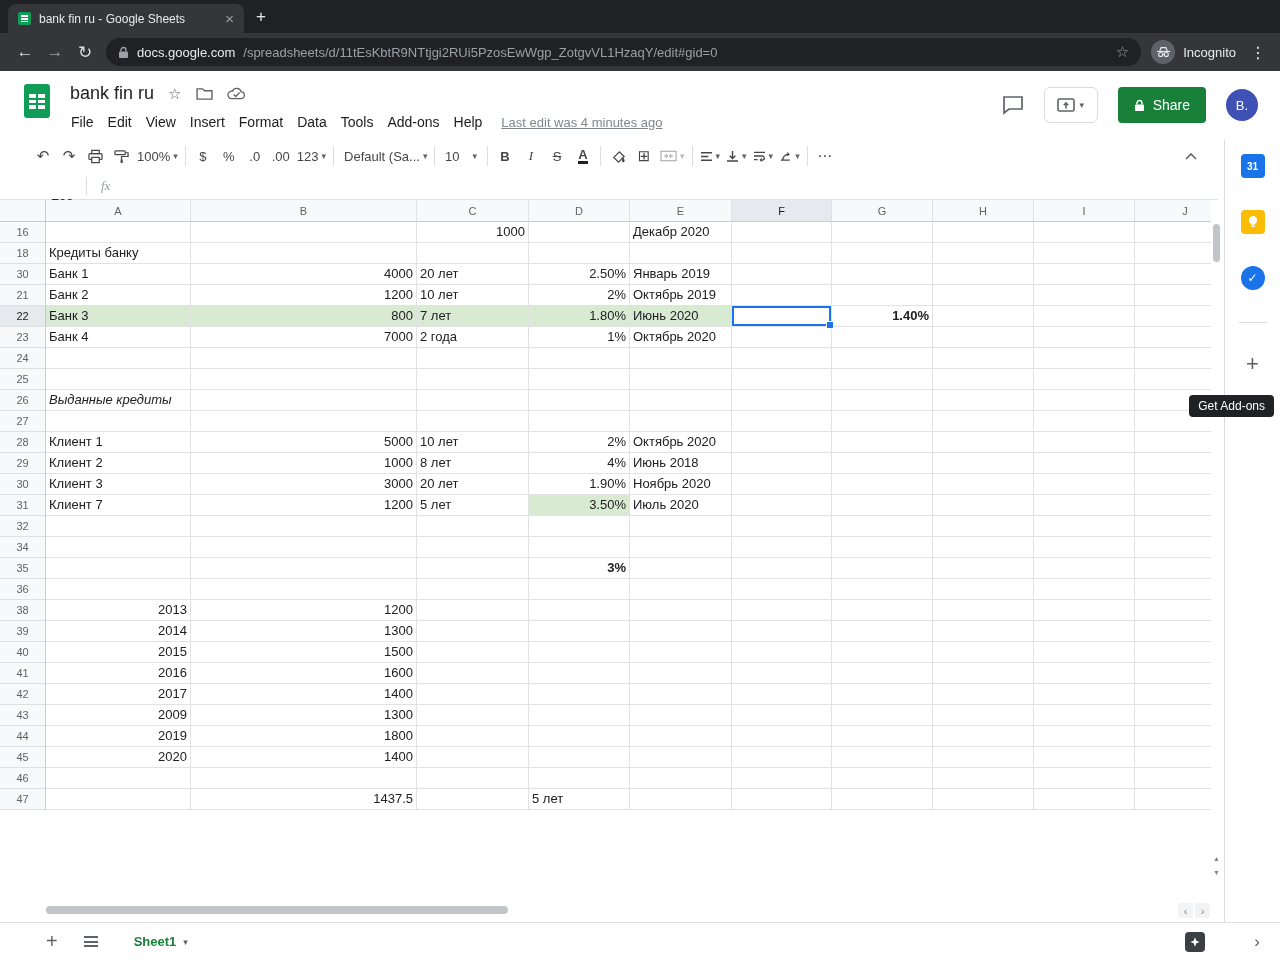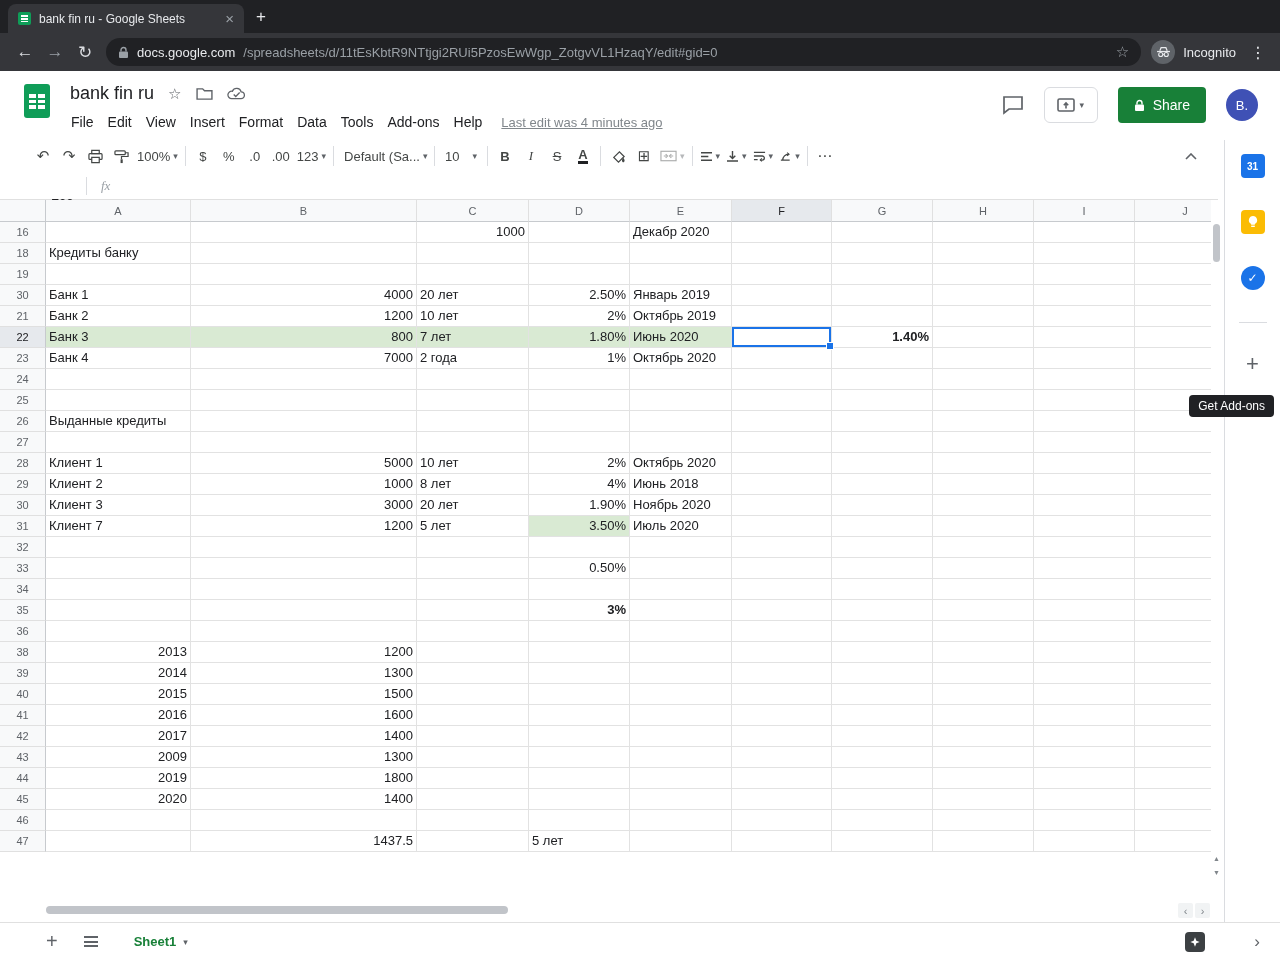--- a/index.html
+++ b/index.html
@@ -377,33 +377,20 @@
       <div class="cell" style="width: 112px;"></div>
       <div class="cell" style="width: 101px;"></div>
       <div class="cell" style="width: 102px;"></div>
       <div class="cell" style="width: 100px;"></div>
       <div class="cell" style="width: 101px;"></div>
       <div class="cell" style="width: 101px;"></div>
       <div class="cell" style="width: 101px;"></div>
       <div class="cell" style="width: 101px;"></div>
     </div>
     <div class="grow">
-      <div class="rowh">19</div>
-      <div class="cell" style="width: 145px;"></div>
-      <div class="cell" style="width: 226px;"></div>
-      <div class="cell" style="width: 112px;"></div>
-      <div class="cell" style="width: 101px;"></div>
-      <div class="cell" style="width: 102px;"></div>
-      <div class="cell" style="width: 100px;"></div>
-      <div class="cell" style="width: 101px;"></div>
-      <div class="cell" style="width: 101px;"></div>
-      <div class="cell" style="width: 101px;"></div>
-      <div class="cell" style="width: 101px;"></div>
-    </div>
-    <div class="grow">
       <div class="rowh">30</div>
       <div class="cell" style="width: 145px;">Банк 1</div>
       <div class="cell r" style="width: 226px;">4000</div>
       <div class="cell" style="width: 112px;">20 лет</div>
       <div class="cell r" style="width: 101px;">2.50%</div>
       <div class="cell" style="width: 102px;">Январь 2019</div>
       <div class="cell" style="width: 100px;"></div>
       <div class="cell" style="width: 101px;"></div>
       <div class="cell" style="width: 101px;"></div>
       <div class="cell" style="width: 101px;"></div>
@@ -469,21 +456,21 @@
       <div class="cell" style="width: 101px;"></div>
       <div class="cell" style="width: 102px;"></div>
       <div class="cell" style="width: 100px;"></div>
       <div class="cell" style="width: 101px;"></div>
       <div class="cell" style="width: 101px;"></div>
       <div class="cell" style="width: 101px;"></div>
       <div class="cell" style="width: 101px;"></div>
     </div>
     <div class="grow">
       <div class="rowh">26</div>
-      <div class="cell" style="width: 145px;">Выданные кредиты</div>
+      <div class="cell" style="width: 145px; font-style: italic;">Выданные кредиты</div>
       <div class="cell" style="width: 226px;"></div>
       <div class="cell" style="width: 112px;"></div>
       <div class="cell" style="width: 101px;"></div>
       <div class="cell" style="width: 102px;"></div>
       <div class="cell" style="width: 100px;"></div>
       <div class="cell" style="width: 101px;"></div>
       <div class="cell" style="width: 101px;"></div>
       <div class="cell" style="width: 101px;"></div>
       <div class="cell" style="width: 101px;"></div>
     </div>
@@ -559,33 +546,20 @@
       <div class="cell" style="width: 112px;"></div>
       <div class="cell" style="width: 101px;"></div>
       <div class="cell" style="width: 102px;"></div>
       <div class="cell" style="width: 100px;"></div>
       <div class="cell" style="width: 101px;"></div>
       <div class="cell" style="width: 101px;"></div>
       <div class="cell" style="width: 101px;"></div>
       <div class="cell" style="width: 101px;"></div>
     </div>
     <div class="grow">
-      <div class="rowh">33</div>
-      <div class="cell" style="width: 145px;"></div>
-      <div class="cell" style="width: 226px;"></div>
-      <div class="cell" style="width: 112px;"></div>
-      <div class="cell r" style="width: 101px;">0.50%</div>
-      <div class="cell" style="width: 102px;"></div>
-      <div class="cell" style="width: 100px;"></div>
-      <div class="cell" style="width: 101px;"></div>
-      <div class="cell" style="width: 101px;"></div>
-      <div class="cell" style="width: 101px;"></div>
-      <div class="cell" style="width: 101px;"></div>
-    </div>
-    <div class="grow">
       <div class="rowh">34</div>
       <div class="cell" style="width: 145px;"></div>
       <div class="cell" style="width: 226px;"></div>
       <div class="cell" style="width: 112px;"></div>
       <div class="cell" style="width: 101px;"></div>
       <div class="cell" style="width: 102px;"></div>
       <div class="cell" style="width: 100px;"></div>
       <div class="cell" style="width: 101px;"></div>
       <div class="cell" style="width: 101px;"></div>
       <div class="cell" style="width: 101px;"></div>

